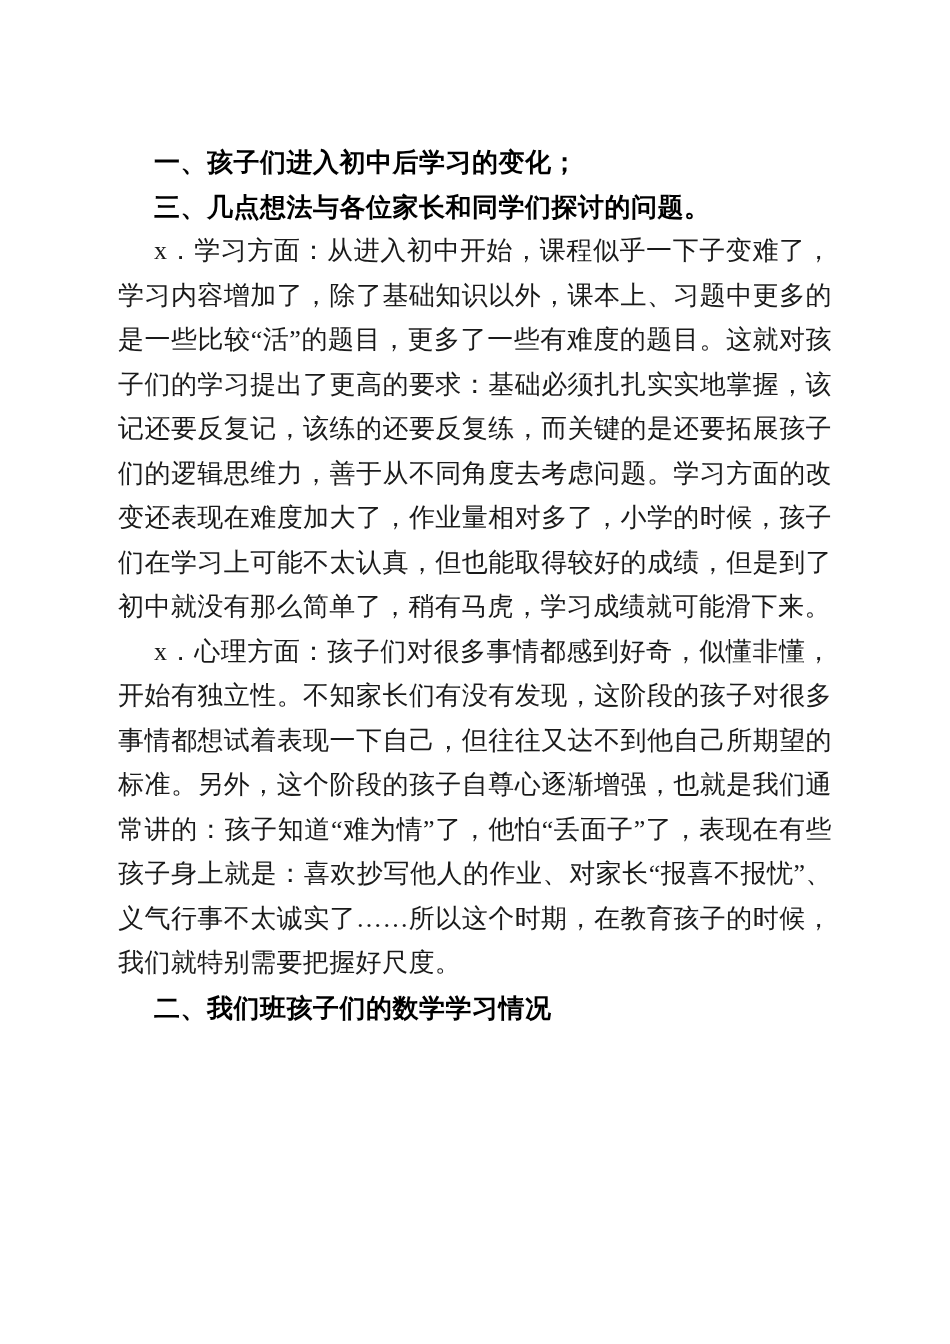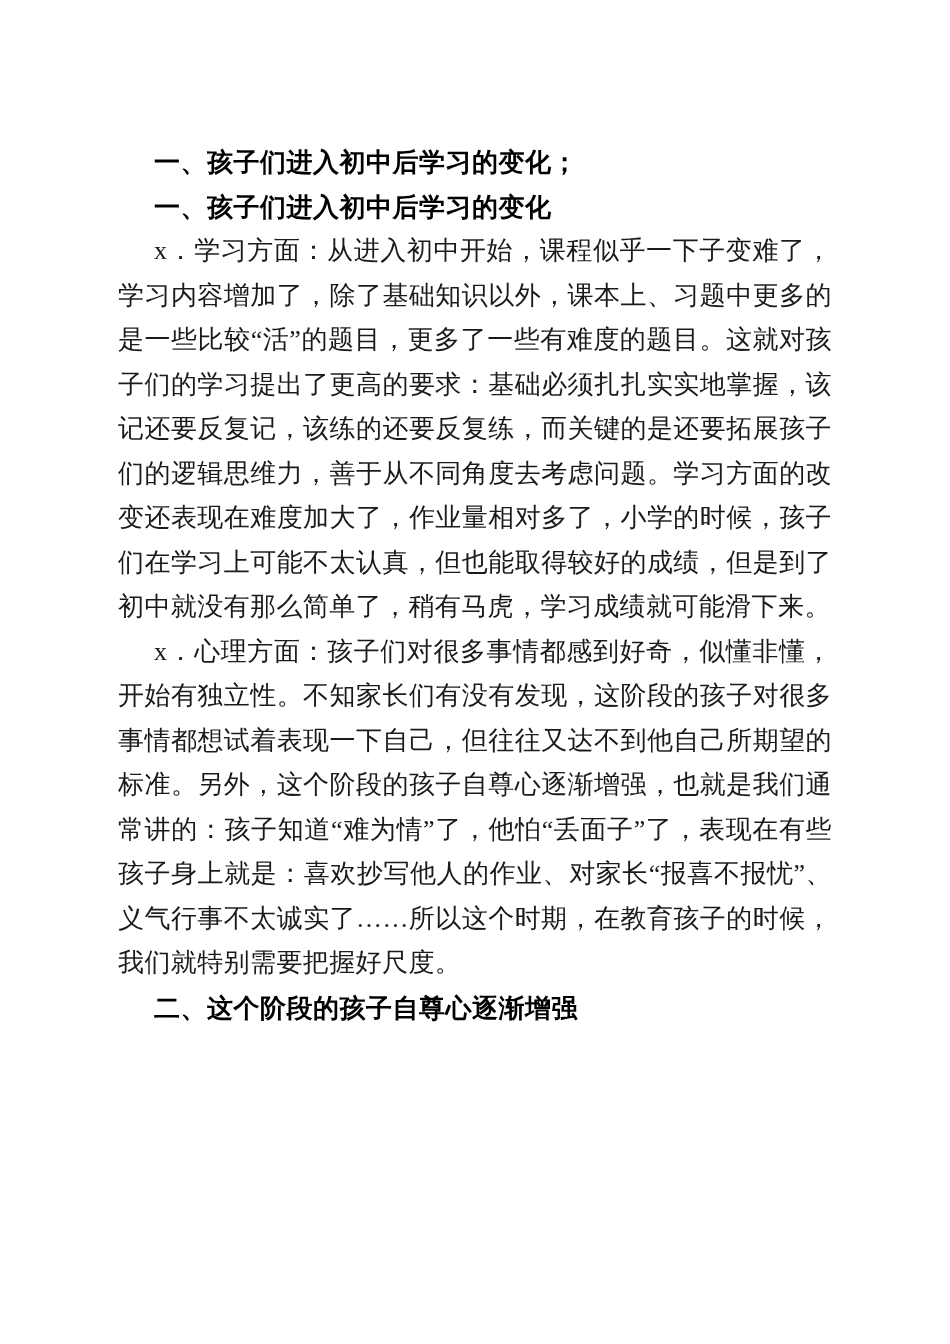--- a/index.html
+++ b/index.html
@@ -39,17 +39,17 @@
     text-align: justify;
     letter-spacing: 0.4px;
     color: #1a1a1a;
   }
 </style>
 </head>
 <body>
 
 <div class="page">
   <p class="doc-heading">一、孩子们进入初中后学习的变化；</p>
-  <p class="doc-heading">一、孩子们进入初中后学习的变化</p>
+  <p class="doc-heading">三、几点想法与各位家长和同学们探讨的问题。</p>
   <p class="doc-paragraph">x．学习方面：从进入初中开始，课程似乎一下子变难了，学习内容增加了，除了基础知识以外，课本上、习题中更多的是一些比较“活”的题目，更多了一些有难度的题目。这就对孩子们的学习提出了更高的要求：基础必须扎扎实实地掌握，该记还要反复记，该练的还要反复练，而关键的是还要拓展孩子们的逻辑思维力，善于从不同角度去考虑问题。学习方面的改变还表现在难度加大了，作业量相对多了，小学的时候，孩子们在学习上可能不太认真，但也能取得较好的成绩，但是到了初中就没有那么简单了，稍有马虎，学习成绩就可能滑下来。</p>
   <p class="doc-paragraph">x．心理方面：孩子们对很多事情都感到好奇，似懂非懂，开始有独立性。不知家长们有没有发现，这阶段的孩子对很多事情都想试着表现一下自己，但往往又达不到他自己所期望的标准。另外，这个阶段的孩子自尊心逐渐增强，也就是我们通常讲的：孩子知道“难为情”了，他怕“丢面子”了，表现在有些孩子身上就是：喜欢抄写他人的作业、对家长“报喜不报忧”、义气行事不太诚实了……所以这个时期，在教育孩子的时候，我们就特别需要把握好尺度。</p>
-  <p class="doc-heading">二、这个阶段的孩子自尊心逐渐增强</p>
+  <p class="doc-heading">二、我们班孩子们的数学学习情况</p>
 </div>
 
 </body></html>

